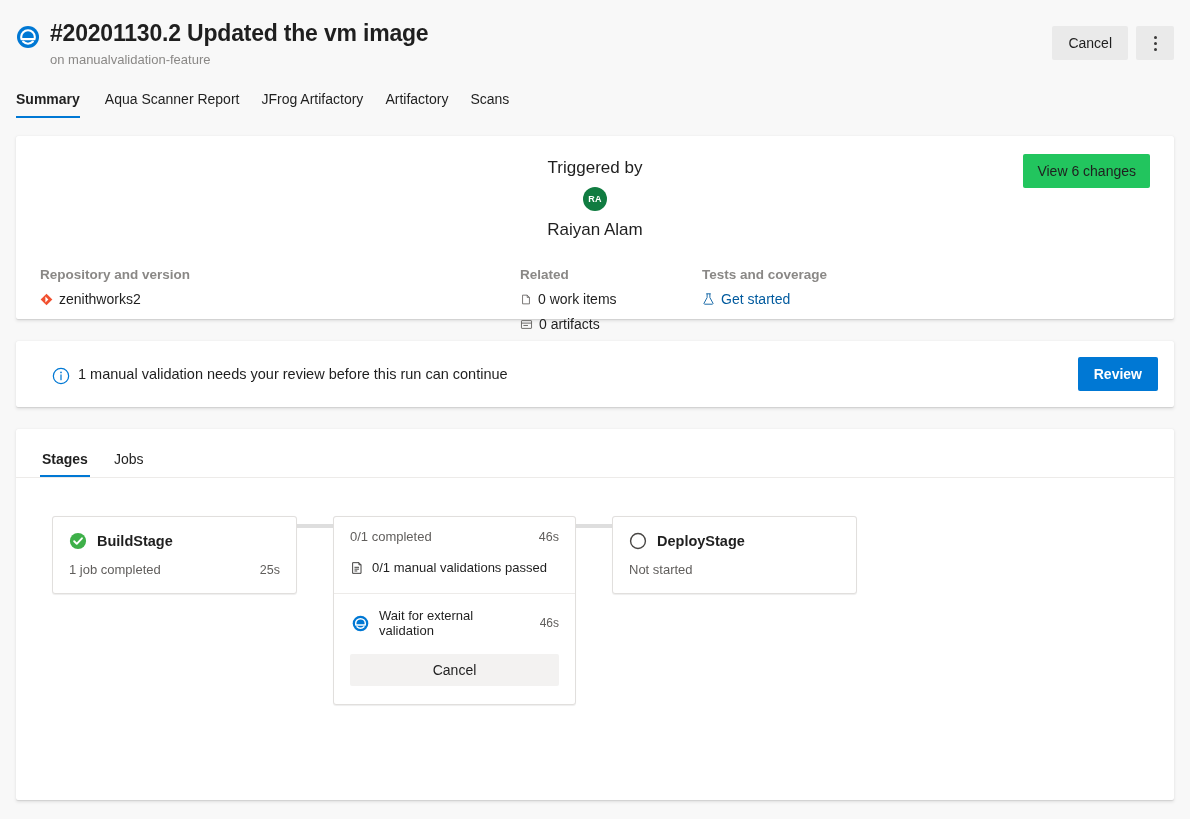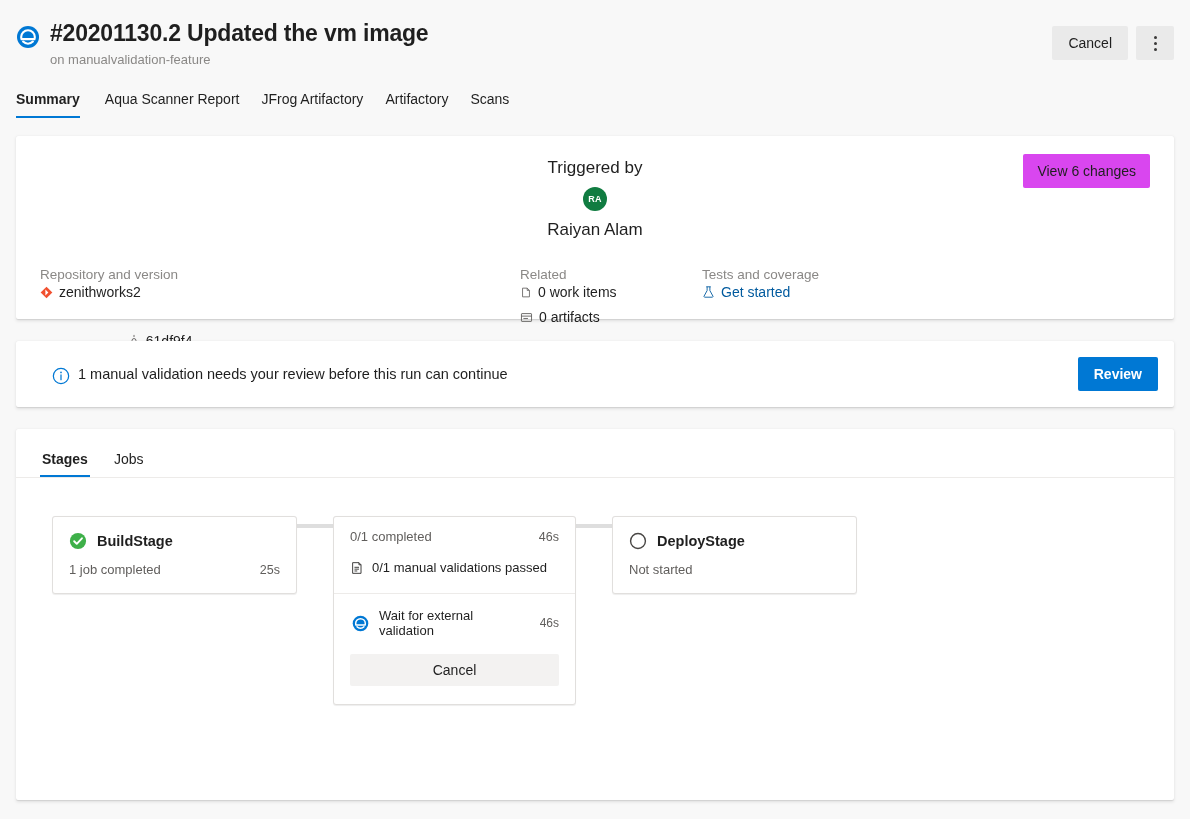--- a/index.html
+++ b/index.html
@@ -136,21 +136,21 @@
     font-size: 9px;
     font-weight: bold;
     display: flex;
     align-items: center;
     justify-content: center;
     letter-spacing: .3px;
   }
   .view-changes {
     position: absolute;
     top: 18px; right: 24px;
-    background: #d946ef;
+    background: #22c55e;
     border: none;
     height: 34px;
     padding: 0 14px;
     font-size: 14px;
     font-family: inherit;
     color: #1f1f1f;
     cursor: pointer;
     border-radius: 2px;
   }
 
@@ -160,21 +160,22 @@
   }
   .meta-col { }
   .meta-col.repo  { width: 480px; }
   .meta-col.time  { width: 250px; }
   .meta-col.related { width: 182px; }
   .meta-col.tests { width: 200px; }
   .meta-title {
     font-size: 13.5px;
     color: #8a8886;
     line-height: 18px;
-    margin-bottom: 0;
+    margin-bottom: 7px;
+    font-weight: bold;
   }
   .meta-line {
     display: flex;
     align-items: center;
     gap: 6px;
     font-size: 14px;
     color: #1f1f1f;
     line-height: 16px;
     margin-bottom: 9px;
   }

